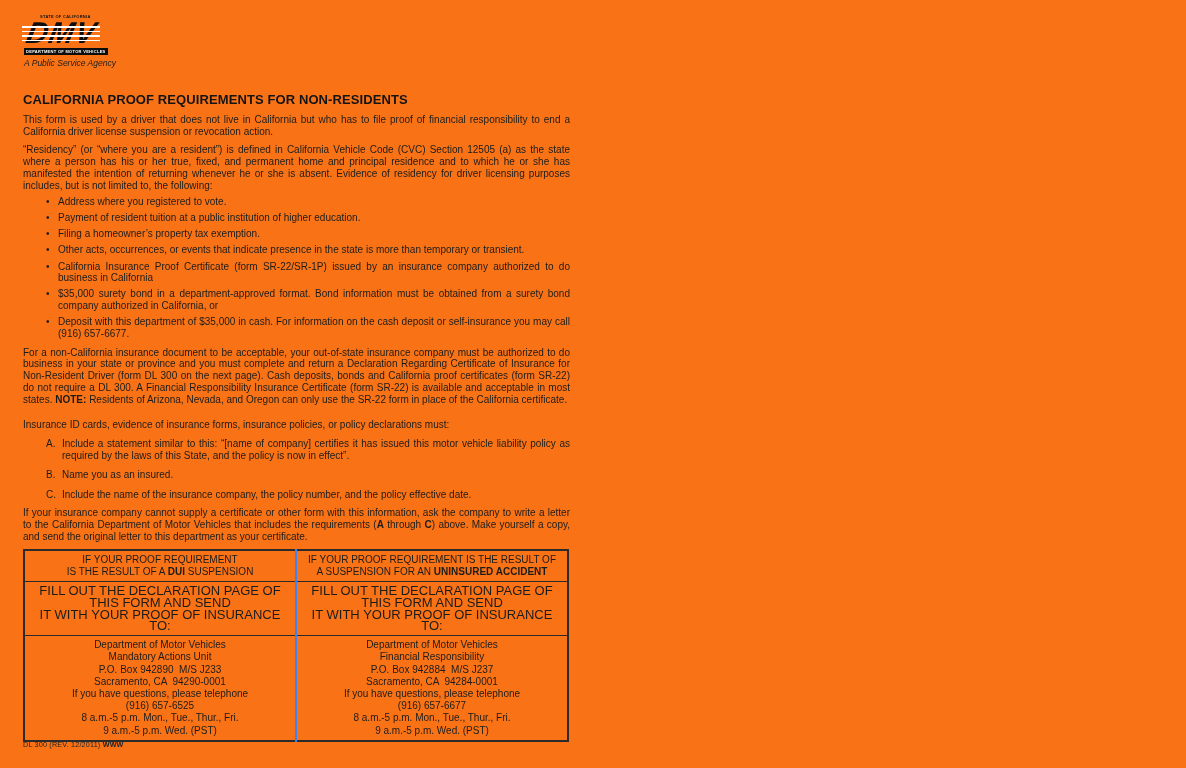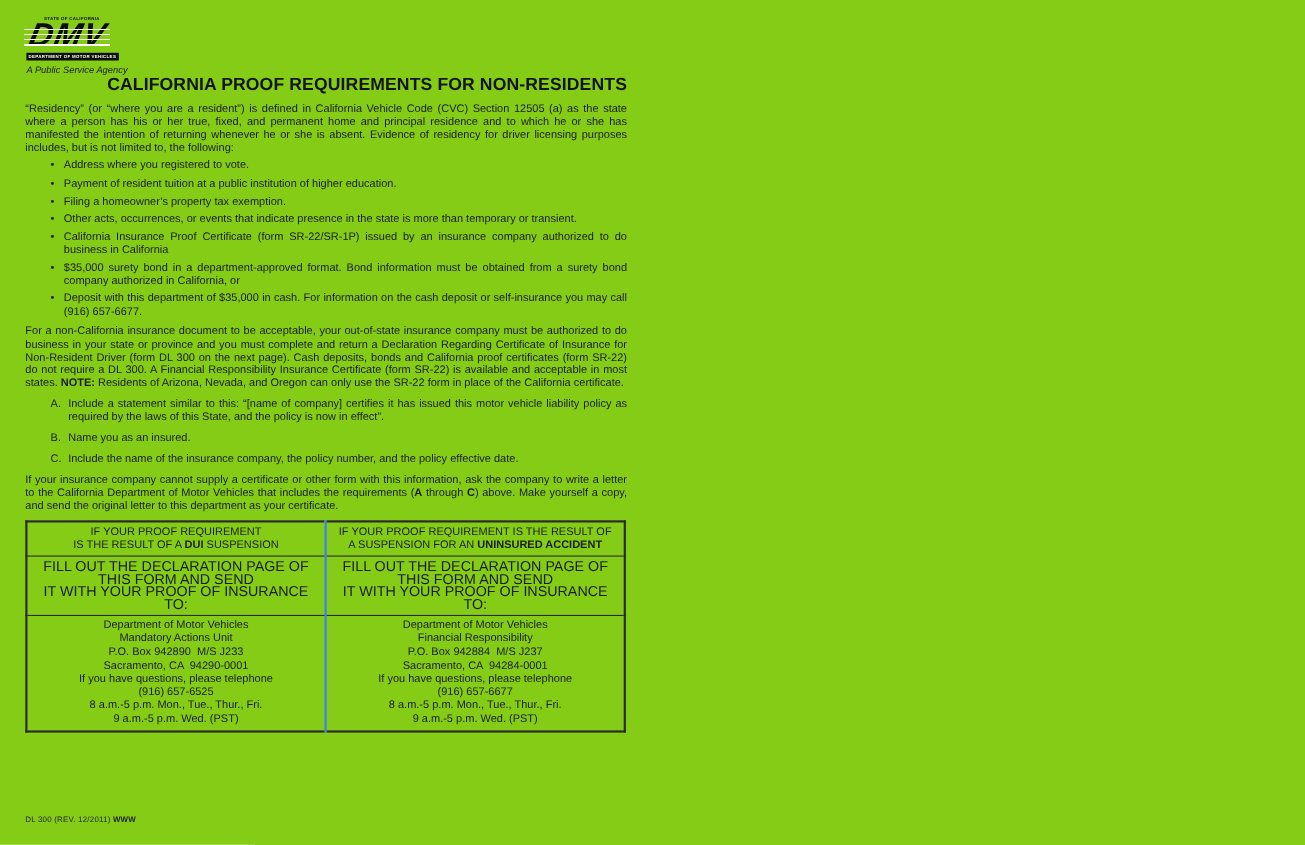--- a/index.html
+++ b/index.html
@@ -7,21 +7,21 @@
     background: #ffffff;
   }
   body {
     width: 1186px; height: 768px;
     overflow: hidden;
     position: relative;
     font-family: "Liberation Sans", "DejaVu Sans", sans-serif;
     color: #1c1c1c;
     -webkit-font-smoothing: antialiased;
   }
-  .page { position: absolute; inset: 0; background: #84cc16; }
+  .page { position: absolute; inset: 0; background: #f97316; }
 
   
   .logo { position: absolute; left: 24px; top: 14px; }
   .logo-state {
     font-size: 4px; font-weight: 700; letter-spacing: 0.3px;
     margin-left: 16px; color: #111;
   }
   .logo-dmv-wrap { position: relative; width: 76px; height: 27px; margin-top: 1px; }
   .logo-dmv {
     display: inline-block;
@@ -41,22 +41,22 @@
     background: #0d0d0d; color: #fff;
     font-size: 4px; line-height: 5px; font-weight: 700;
     letter-spacing: 0.3px; padding: 1px 2px;
     width: max-content; margin-top: 1px;
   }
   .logo-tagline { font-style: italic; font-size: 8.5px; margin-top: 3px; color: #1c1c1c; }
 
   
   .content { margin-left: 23px; width: 547px; padding-top: 64px; font-size: 10px; }
   .title {
-    text-align: right; font-weight: 700; font-size: 16px;
-    letter-spacing: 0.1px; margin-top: 5px; color: #141414;
+    text-align: left; font-weight: 700; font-size: 13px;
+    letter-spacing: 0.1px; margin-top: 28px; color: #141414;
   }
   .para { margin: 7px 0 0 0; line-height: 11.7px; text-align: justify; }
   .gap-top { margin-top: 14px; }
   .b { font-weight: 700; text-align: right; }
 
   .bullets { margin-top: 1px; }
   .bullet { display: flex; margin: 4.5px 0 0 23px; line-height: 11.7px; }
   .marker { flex: 0 0 12px; width: 12px; }
   .btext { flex: 1; text-align: justify; }
 
@@ -100,20 +100,21 @@
       <div class="dmv-stripes"></div>
     </div>
     <div class="logo-dept">DEPARTMENT OF MOTOR VEHICLES</div>
     <div class="logo-tagline">A Public Service Agency</div>
   </div>
 
   <div class="content">
 
     <div class="title">CALIFORNIA PROOF REQUIREMENTS FOR NON-RESIDENTS</div>
 
+    <p class="para">This form is used by a driver that does not live in California but who has to file proof of financial responsibility to end a California driver license suspension or revocation action.</p>
 
     <p class="para">“Residency” (or “where you are a resident”) is defined in California Vehicle Code (CVC) Section 12505 (a) as the state where a person has his or her true, fixed, and permanent home and principal residence and to which he or she has manifested the intention of returning whenever he or she is absent.  Evidence of residency for driver licensing purposes includes, but is not limited to, the following:</p>
 
     <div class="bullets">
       <div class="bullet">
         <span class="marker">•</span>
         <span class="btext">Address where you registered to vote.</span>
       </div>
       <div class="bullet">
         <span class="marker">•</span>
@@ -140,20 +141,21 @@
         <span class="btext">$35,000 surety bond in a department-approved format. Bond information must be obtained from a surety bond company authorized in California, or</span>
       </div>
       <div class="bullet">
         <span class="marker">•</span>
         <span class="btext">Deposit with this department of $35,000 in cash. For information on the cash deposit or self-insurance you may call (916) 657-6677.</span>
       </div>
     </div>
 
     <p class="para"><span>For a non-California insurance document to be acceptable, your out-of-state insurance company must be authorized to do business in your state or province and you must complete and return a Declaration Regarding Certificate of Insurance for Non-Resident Driver (form DL 300 on the next page).  Cash deposits, bonds and California proof certificates (form SR-22) do not require a DL 300. A Financial Responsibility Insurance Certificate (form SR-22) is available and acceptable in most states.  </span><span class="b">NOTE:</span><span> Residents of Arizona, Nevada, and Oregon can only use the SR-22 form in place of the California certificate.</span></p>
 
+    <p class="para gap-top">Insurance ID cards, evidence of insurance forms, insurance policies, or policy declarations must:</p>
 
     <div class="lettered">
       <span class="lmarker">A.</span>
       <span class="ltext">Include a statement similar to this: “[name of company] certifies it has issued this motor vehicle liability policy as required by the laws of this State, and the policy is now in effect”.</span>
     </div>
     <div class="lettered">
       <span class="lmarker">B.</span>
       <span class="ltext">Name you as an insured.</span>
     </div>
     <div class="lettered">

